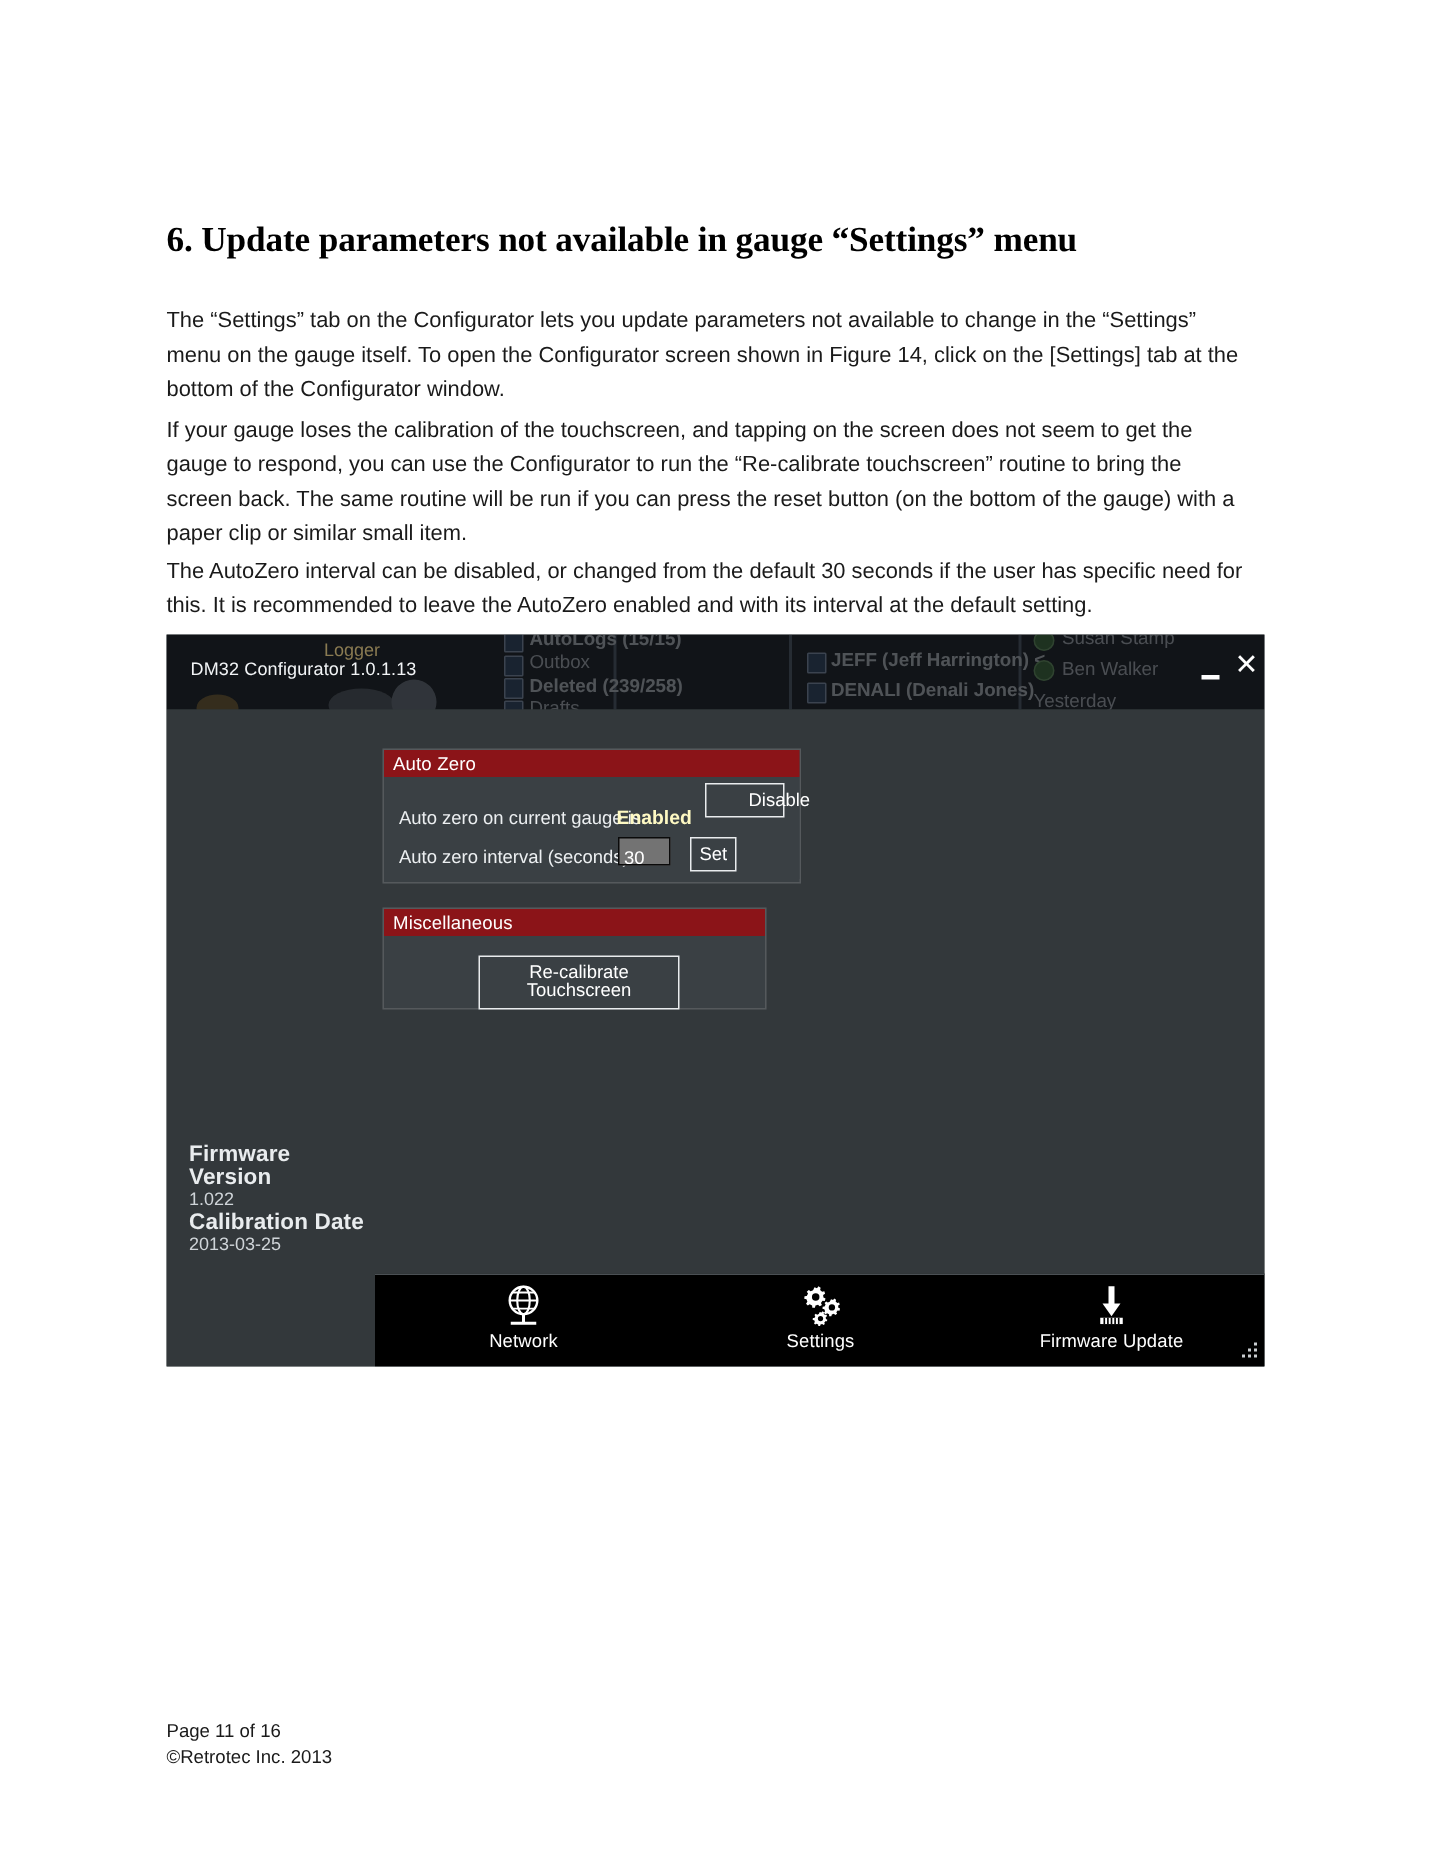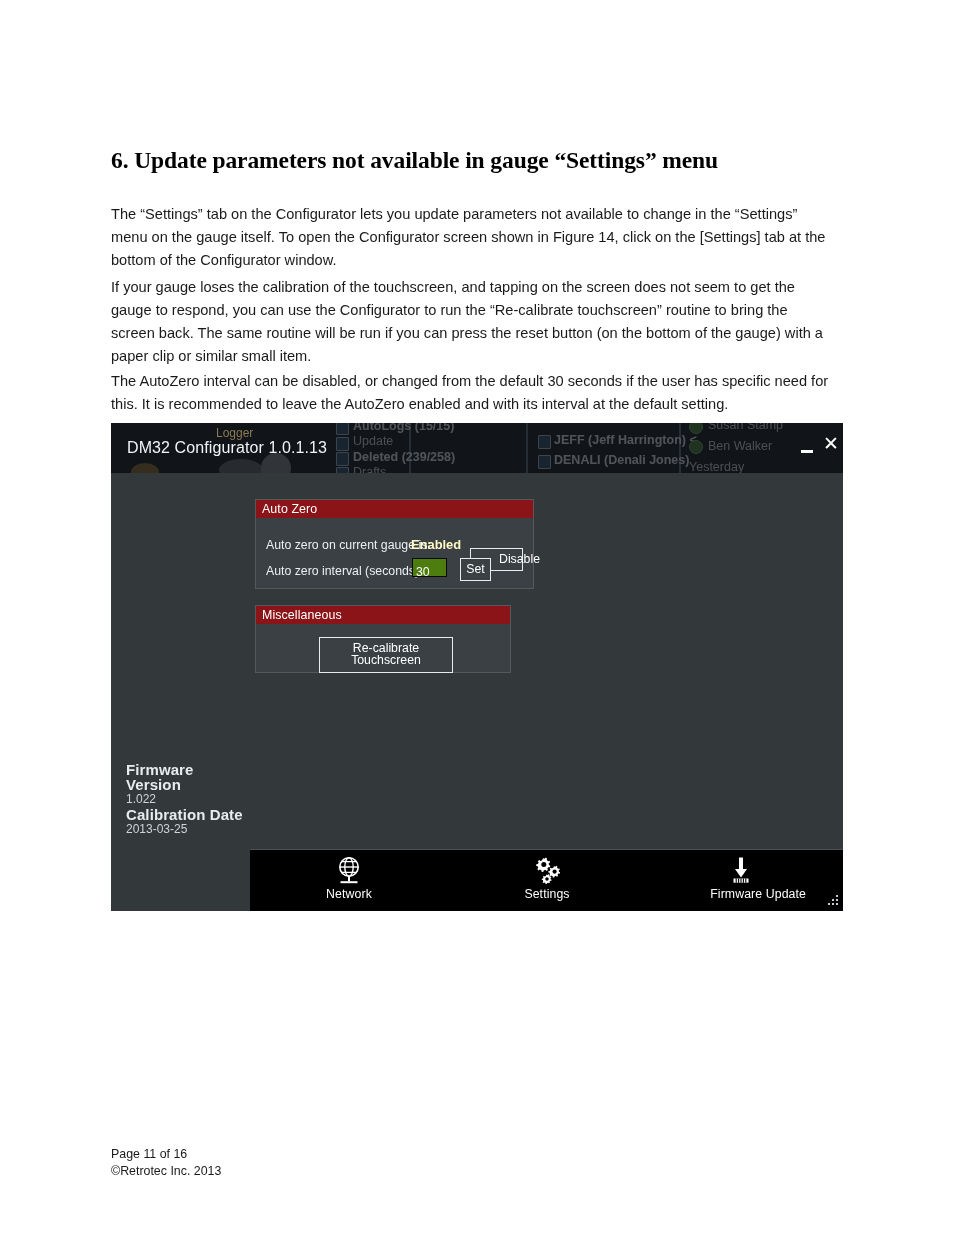--- a/index.html
+++ b/index.html
@@ -127,21 +127,21 @@
   }
   .bleed-blob {
     position: absolute;
     border-radius: 50%;
   }
 
   .tb-title {
     position: absolute;
     left: 16px;
     top: 16px;
-    font-size: 16px;
+    font-size: 12px;
     color: #f2f4f6;
     letter-spacing: 0.1px;
     white-space: nowrap;
     z-index: 4;
     text-align: center;
   }
   .tb-logger {
     position: absolute;
     left: 105px;
     top: 3px;
@@ -300,21 +300,21 @@
     font-size: 12.3px;
     text-align: center;
     line-height: 1;
     padding: 4px 0 5px;
     cursor: default;
     box-sizing: border-box;
   }
 
   .txt-input {
     position: absolute;
-    background: #4d7c0f;
+    background: #737373;
     border: 1px solid #0a0a0a;
     color: #ffffff;
     font-size: 12.3px;
     padding: 12px 3px 3px;
     box-sizing: border-box;
   }
 
   
   .tabbar {
     position: absolute;
@@ -341,21 +341,21 @@
     align-items: center;
     justify-content: center;
   }
   .tab-label {
     font-size: 12.3px;
     margin-top: 0px;
     letter-spacing: 0.1px;
   }
   .tab-network { left: 34px; }
   .tab-settings { left: 232px; }
-  .tab-firmware { left: 426px; text-align: right; }
+  .tab-firmware { left: 426px; }
 
   .grip {
     position: absolute;
     right: 4px;
     bottom: 4px;
     width: 12px;
     height: 12px;
   }
   .grip i {
     position: absolute;
@@ -385,21 +385,21 @@
 
         <div class="bleed-blob" style="left:20px; top:40px; width:28px; height:18px; background:#8a6a2c;"></div>
         <div class="bleed-blob" style="left:108px; top:36px; width:44px; height:22px; background:#5b6166;"></div>
         <div class="bleed-blob" style="left:150px; top:30px; width:30px; height:30px; background:#7b838a;"></div>
 
         <div class="bleed-ico" style="left:225px; top:-2px;"></div>
         <div class="bleed-ico" style="left:225px; top:14px;"></div>
         <div class="bleed-ico" style="left:225px; top:29px;"></div>
         <div class="bleed-ico" style="left:225px; top:44px;"></div>
         <div class="bleed-text bold" style="left:242px; top:-4px;">AutoLogs (15/15)</div>
-        <div class="bleed-text" style="left:242px; top:11px;">Update</div>
+        <div class="bleed-text" style="left:242px; top:11px;">Outbox</div>
         <div class="bleed-text bold" style="left:242px; top:27px;">Deleted (239/258)</div>
         <div class="bleed-text" style="left:242px; top:42px;">Drafts</div>
 
         <div class="bleed-ico" style="left:427px; top:12px;"></div>
         <div class="bleed-ico" style="left:427px; top:32px;"></div>
         <div class="bleed-text bold" style="left:443px; top:10px;">JEFF (Jeff Harrington) &lt;</div>
         <div class="bleed-text bold" style="left:443px; top:30px;">DENALI (Denali Jones) </div>
 
         <div class="bleed-ico green" style="left:578px; top:-3px;"></div>
         <div class="bleed-ico green" style="left:578px; top:17px;"></div>
@@ -428,21 +428,21 @@
       </div>
     </div>
 
     <div class="content">
 
       <div class="group grp-autozero">
         <div class="group-title">Auto Zero</div>
         <div class="group-body" style="height:68px;">
           <div class="row-label" style="left:10px; top:20px;">Auto zero on current gauge is:</div>
           <div class="row-value" style="left:155px; top:19px;">Enabled</div>
-          <div class="btn" style="left:214px; top:30px; width:53px;padding-left:28px;">Disable</div>
+          <div class="btn" style="left:214px; top:4px; width:53px;padding-left:28px;">Disable</div>
 
           <div class="row-label" style="left:10px; top:46px;">Auto zero interval (seconds):</div>
           <input class="txt-input" style="left: 156px; top: 40px; width: 35px; height: 19px;" value="30">
           <div class="btn" style="left:204px; top:40px; width:31px;">Set</div>
         </div>
       </div>
 
       <div class="group grp-misc">
         <div class="group-title">Miscellaneous</div>
         <div class="group-body" style="height:46px;">

